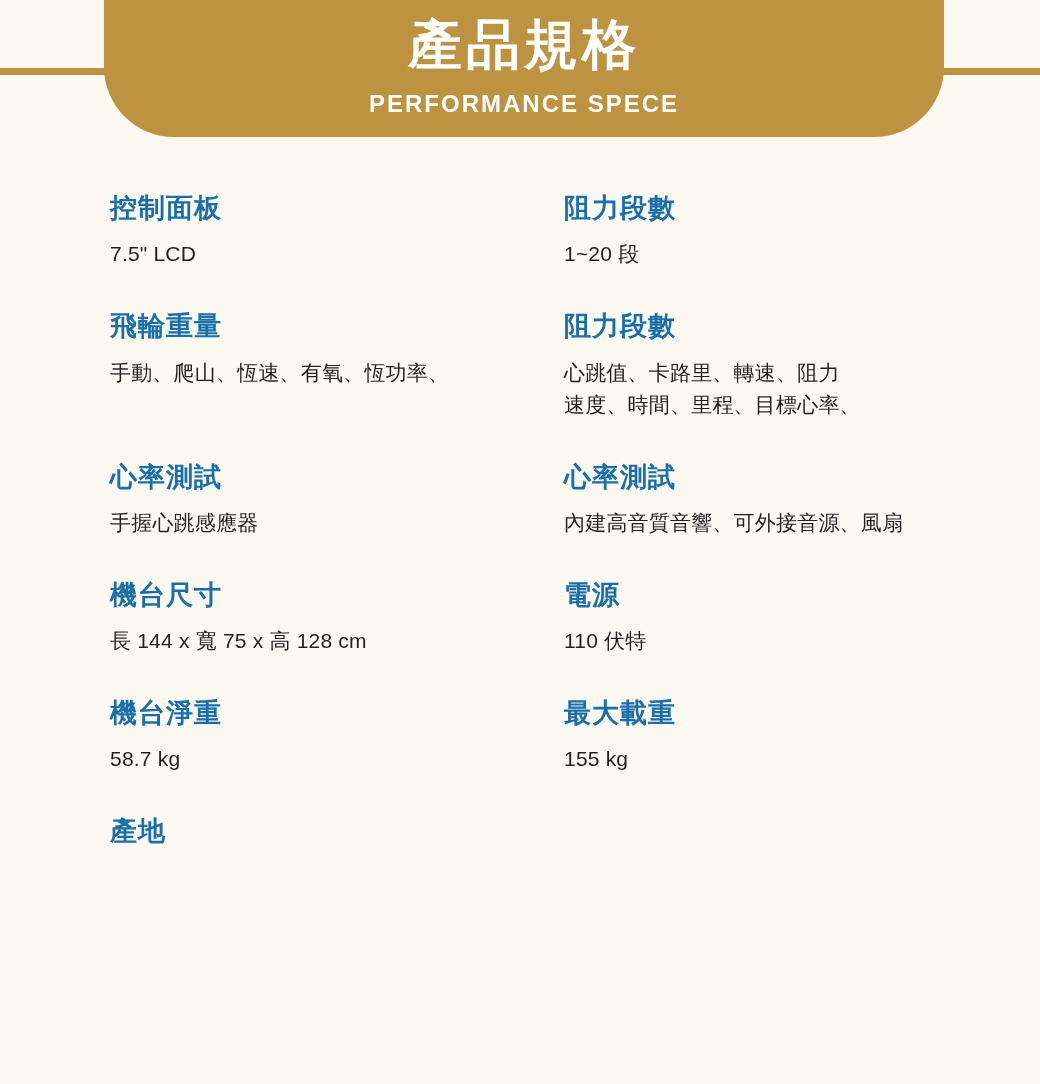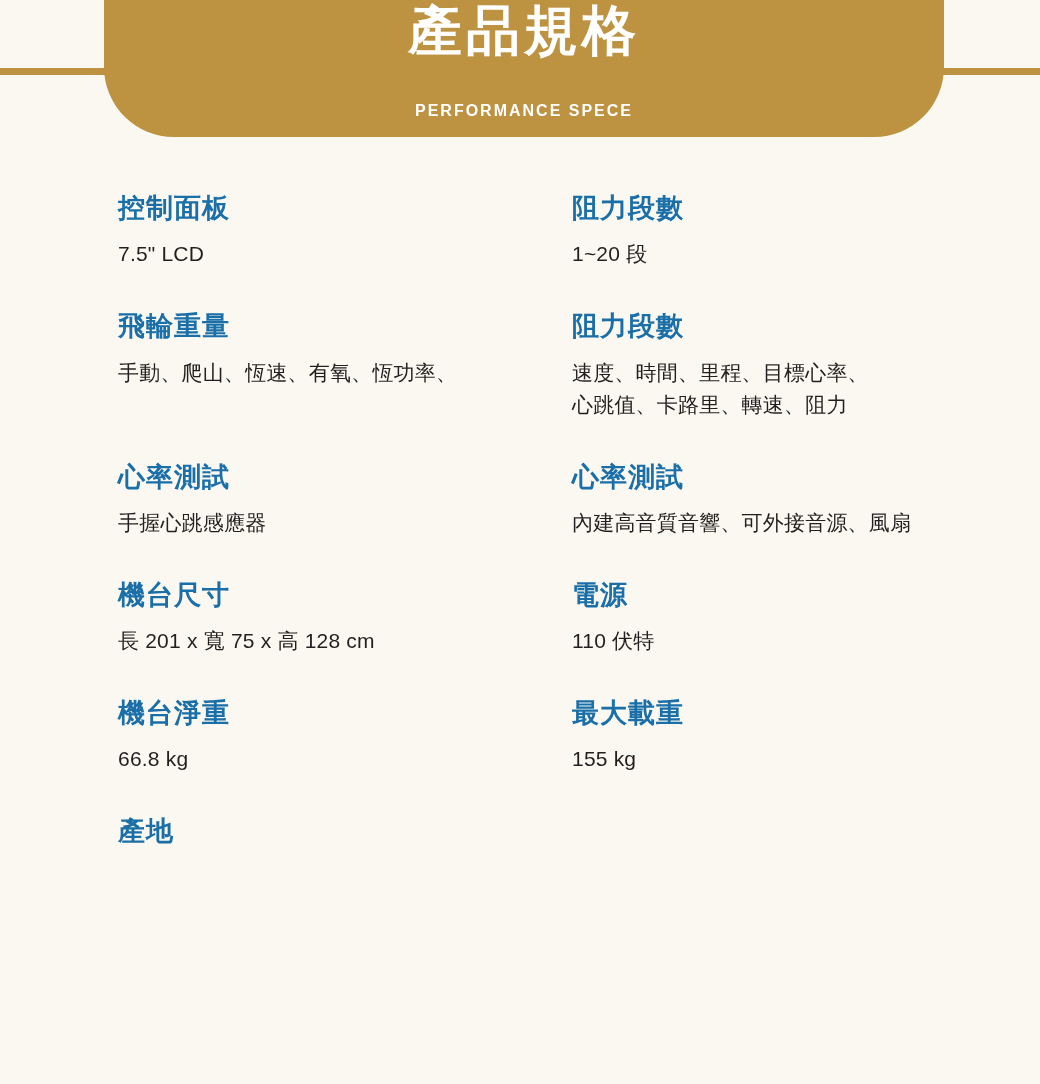--- a/index.html
+++ b/index.html
@@ -34,41 +34,41 @@
     top: 0;
     width: 840px;
     height: 137px;
     background: #bd9240;
     border-bottom-left-radius: 70px;
     border-bottom-right-radius: 70px;
     display: flex;
     flex-direction: column;
     align-items: center;
     justify-content: flex-start;
+    padding-top: 14px;
     box-sizing: border-box;
-    gap: 32px;
   }
   .header-title {
     color: #ffffff;
     font-size: 54px;
     font-weight: bold;
     letter-spacing: 4px;
     line-height: 1.12;
   }
   .header-sub {
     color: #ffffff;
-    font-size: 16px;
+    font-size: 24px;
     font-weight: bold;
     letter-spacing: 2px;
-    margin-top: 10px;
+    margin-top: 16px;
   }
 
   
   .spec-grid {
-    margin: 52px 0 0 12px;
+    margin: 52px 0 0 4px;
     padding: 0 96px 0 106px;
     display: grid;
     grid-template-columns: 454px auto;
     row-gap: 0;
     column-gap: 0;
   }
   .spec-cell {
     padding-bottom: 40px;
   }
   .spec-label {
@@ -115,52 +115,52 @@
     </div>
     <div class="spec-cell">
       <div class="spec-label">飛輪重量</div>
       <div class="spec-value">
         <span class="line">手動、爬山、恆速、有氧、恆功率、</span>
       </div>
     </div>
     <div class="spec-cell">
       <div class="spec-label">阻力段數</div>
       <div class="spec-value">
+        <span class="line">心跳值、卡路里、轉速、阻力</span>
         <span class="line">速度、時間、里程、目標心率、</span>
-        <span class="line">心跳值、卡路里、轉速、阻力</span>
       </div>
     </div>
     <div class="spec-cell">
       <div class="spec-label">心率測試</div>
       <div class="spec-value">
         <span class="line">手握心跳感應器</span>
       </div>
     </div>
     <div class="spec-cell">
       <div class="spec-label">心率測試</div>
       <div class="spec-value">
         <span class="line">內建高音質音響、可外接音源、風扇</span>
       </div>
     </div>
     <div class="spec-cell">
       <div class="spec-label">機台尺寸</div>
       <div class="spec-value">
-        <span class="line">長 201 x 寬 75 x 高 128 cm</span>
+        <span class="line">長 144 x 寬 75 x 高 128 cm</span>
       </div>
     </div>
     <div class="spec-cell">
       <div class="spec-label">電源</div>
       <div class="spec-value">
         <span class="line">110 伏特</span>
       </div>
     </div>
     <div class="spec-cell">
       <div class="spec-label">機台淨重</div>
       <div class="spec-value">
-        <span class="line">66.8 kg</span>
+        <span class="line">58.7 kg</span>
       </div>
     </div>
     <div class="spec-cell">
       <div class="spec-label">最大載重</div>
       <div class="spec-value">
         <span class="line">155 kg</span>
       </div>
     </div>
     <div class="spec-cell">
       <div class="spec-label">產地</div>

